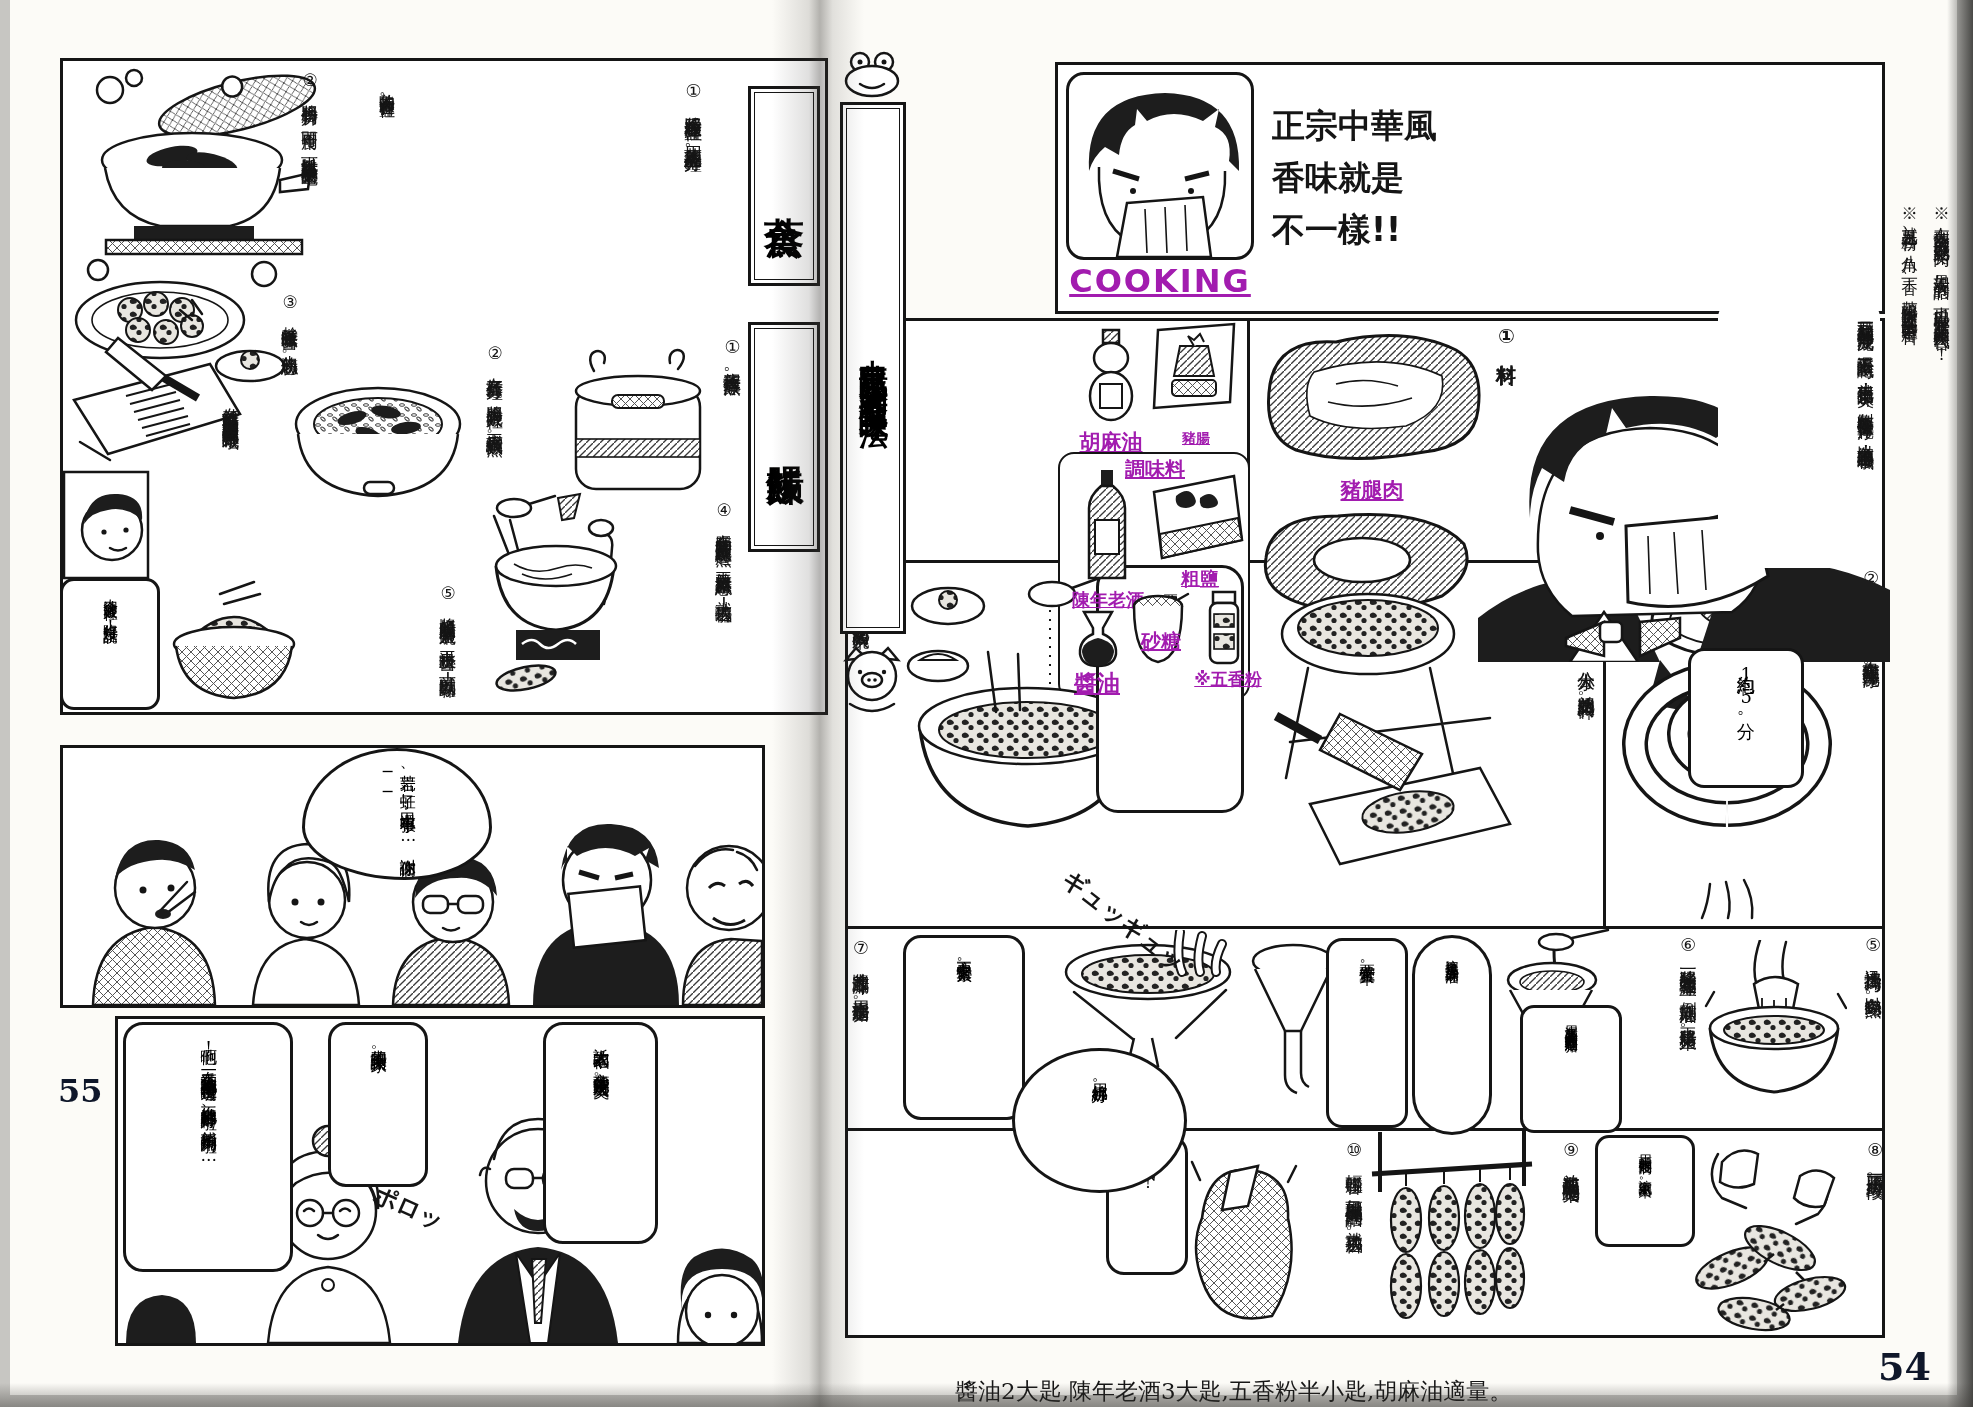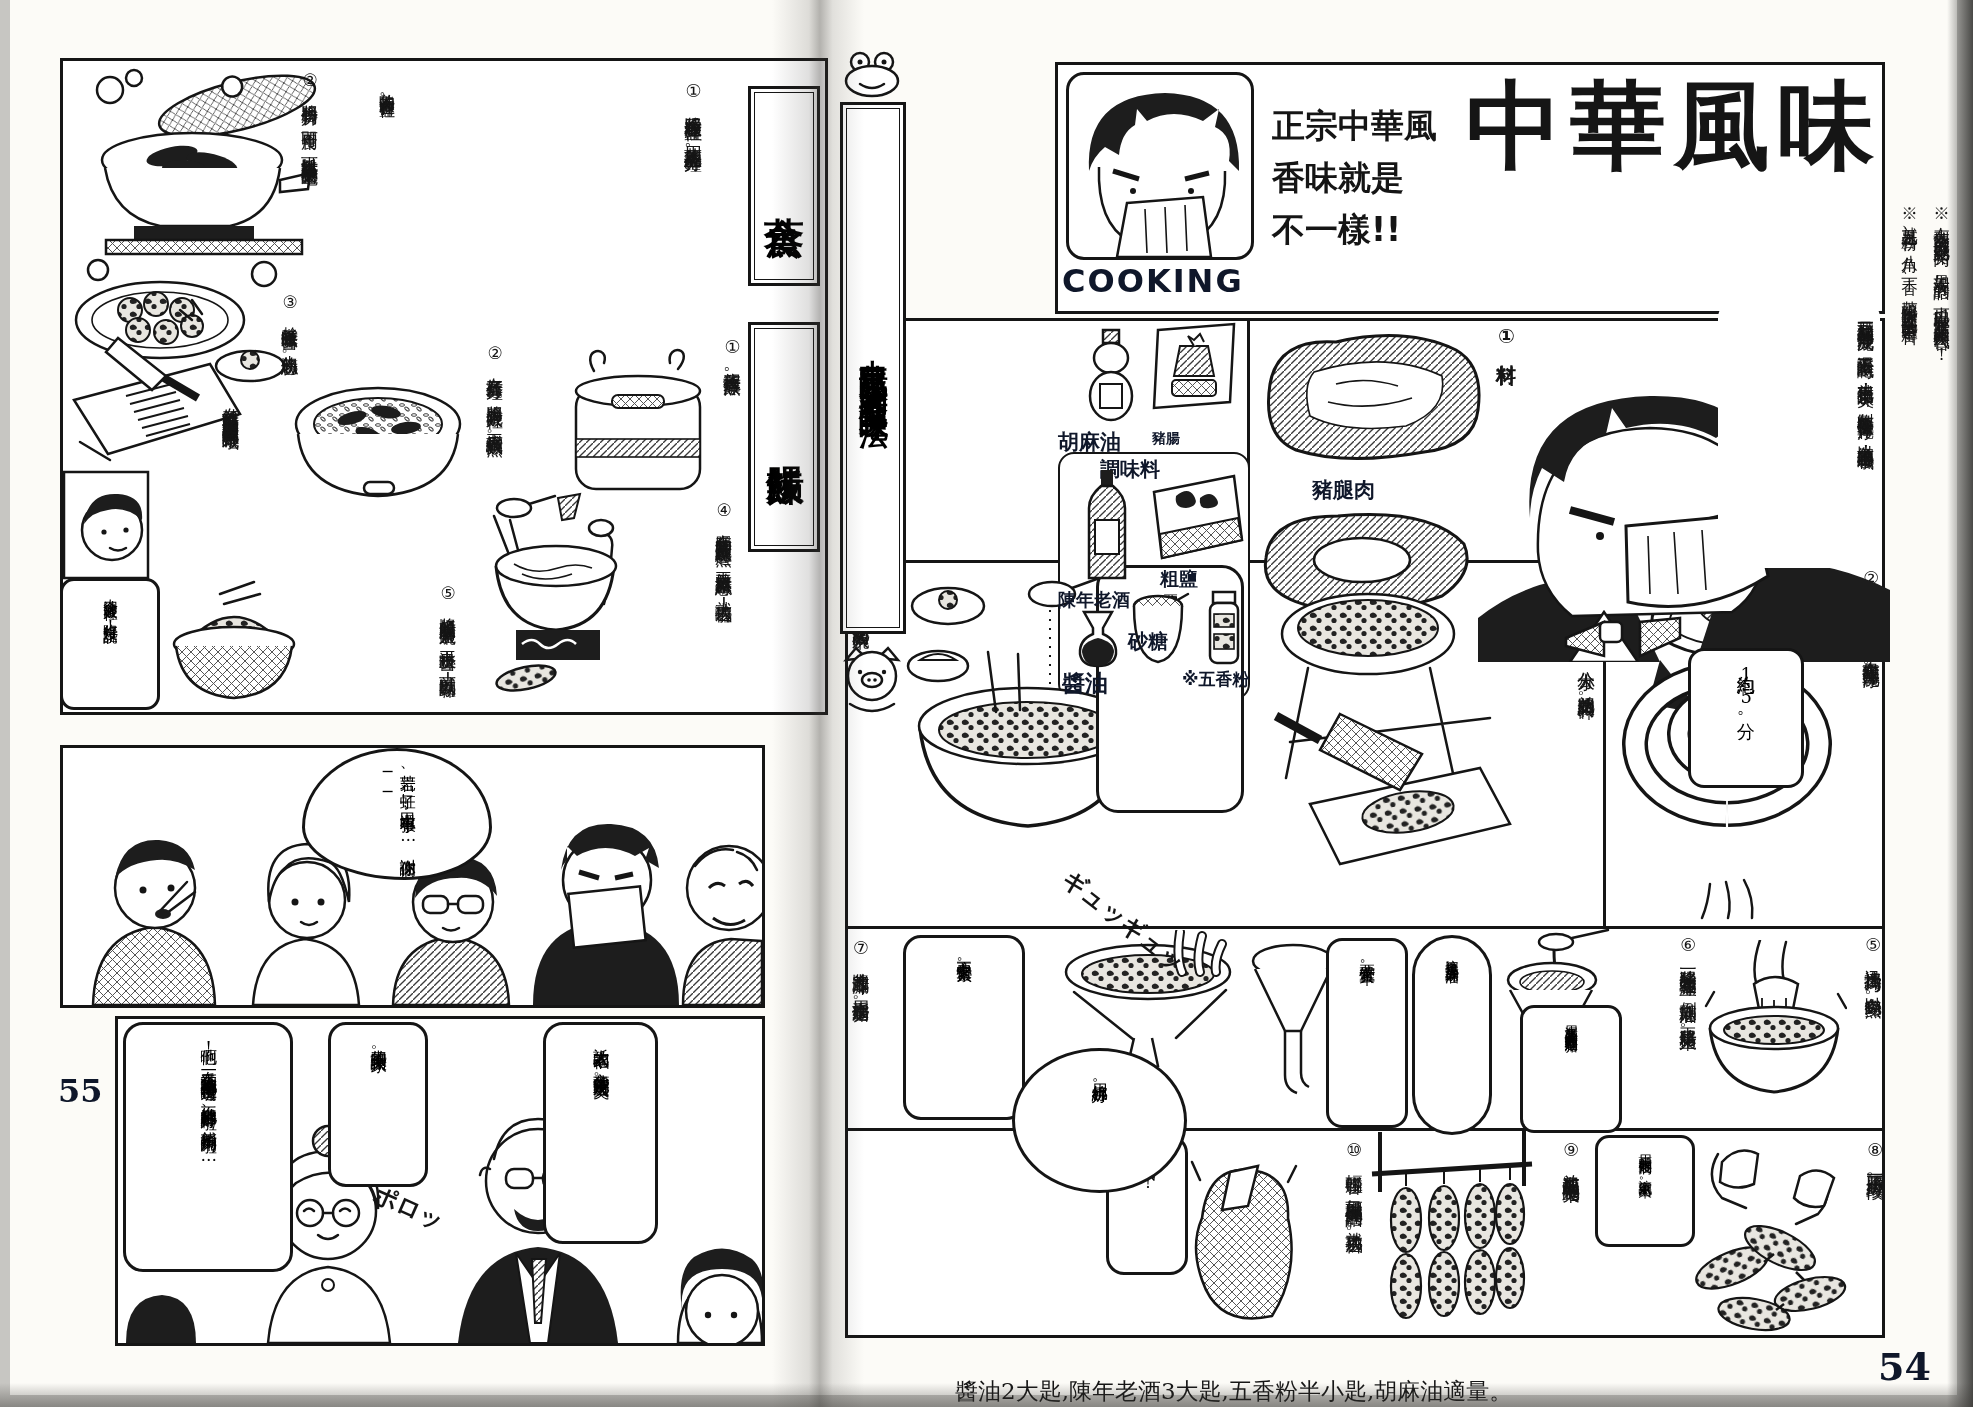--- a/index.html
+++ b/index.html
@@ -3,21 +3,21 @@
 <meta charset="utf-8">
 <style>
   html,body{margin:0;padding:0;background:#8f8e8a;font-family:"DejaVu Sans",sans-serif;}
   #stage{position:relative;width:1973px;height:1407px;background:#c7c6c2;overflow:hidden;}
   .page{position:absolute;top:0;height:1395px;background:#fcfbf7;}
   .panel{position:absolute;background:#fff;border:3px solid #151515;box-sizing:border-box;}
   .txt{position:absolute;color:#151515;}
   .v{writing-mode:vertical-rl;text-orientation:upright;line-height:1.42;letter-spacing:1px;}
   .d{font-family:"DejaVu Serif",serif;}
   .g{font-family:"DejaVu Sans",sans-serif;}
-  .lbl{position:absolute;color:#0f172a;font-weight:bold;font-family:"DejaVu Sans",sans-serif;}
+  .lbl{position:absolute;color:#a21caf;text-align:center;font-weight:bold;font-family:"DejaVu Sans",sans-serif;text-decoration:underline;}
   .bubble{position:absolute;background:#fff;border:3px solid #151515;box-sizing:border-box;display:flex;align-items:center;justify-content:center;z-index:5;}
   .bubble .v{position:static;}
   .art{position:absolute;}
   .thin{stroke:#151515;fill:none;stroke-width:2.5;stroke-linecap:round;stroke-linejoin:round;}
   .bold9{font-weight:900;}
   .boxline{position:absolute;background:#151515;}
   .shadow-spine{position:absolute;top:0;height:1407px;left:772px;width:92px;z-index:40;pointer-events:none;
      background:linear-gradient(90deg,rgba(60,58,54,0) 0%,rgba(60,58,54,.16) 40%,rgba(60,58,54,.38) 52%,rgba(60,58,54,.14) 66%,rgba(60,58,54,0) 100%);}
   .shadow-right{position:absolute;top:0;height:1407px;right:0;width:26px;z-index:40;background:linear-gradient(90deg,rgba(30,30,28,0),rgba(30,30,28,.75));}
   .shadow-bottom{position:absolute;left:0;width:1973px;bottom:0;height:24px;z-index:40;background:linear-gradient(180deg,rgba(60,58,54,0),rgba(60,58,54,.45));}
@@ -293,21 +293,20 @@
       <polygon points="58,128 134,122 142,182 48,182" fill="#fff" stroke="#151515" stroke-width="2.5"></polygon>
       <path d="M76 134l2 44M96 132l2 46M116 130l2 46" stroke="#151515" stroke-width="1.6"></path>
     </svg>
   </div>
   <div class="lbl" style="left:1062px;top:262px;width:196px;font-size:32px;font-weight:900;letter-spacing:2px;">COOKING</div>
 
   <div class="txt g" style="left:1272px;top:104px;font-size:33px;font-weight:900;">正宗中華風</div>
   <div class="txt g" style="left:1272px;top:156px;font-size:33px;font-weight:900;">香味就是</div>
   <div class="txt g" style="left:1272px;top:208px;font-size:33px;font-weight:900;">不一樣!!</div>
 
-  <div class="txt g bold9" style="left:1466px;top:74px;font-size:96px;letter-spacing:8px;line-height:1.1;">中華風味</div>
 
   <div class="txt v d" style="right:20px;top:195px;height:830px;font-size:16.5px;letter-spacing:2px;">※在大型肉店就可以買到肥豬肉,如果没有的話,也可以用有豐富脂肪的豬排肉代替!!</div>
   <div class="txt v d" style="right:52px;top:195px;height:800px;font-size:16.5px;letter-spacing:2px;">※就是五香粉、八角、丁香、花椒粉跟陳皮五種混合的中華香料。</div>
 
   <div class="panel" style="left:845px;top:318px;width:1040px;height:1020px;"></div>
 
   <div class="boxline" style="left:845px;top:560px;width:760px;height:3px;"></div>
   <div class="boxline" style="left:845px;top:926px;width:1040px;height:3px;"></div>
   <div class="boxline" style="left:845px;top:1128px;width:1040px;height:3px;"></div>
   <div class="boxline" style="left:1247px;top:318px;width:3px;height:242px;"></div>

